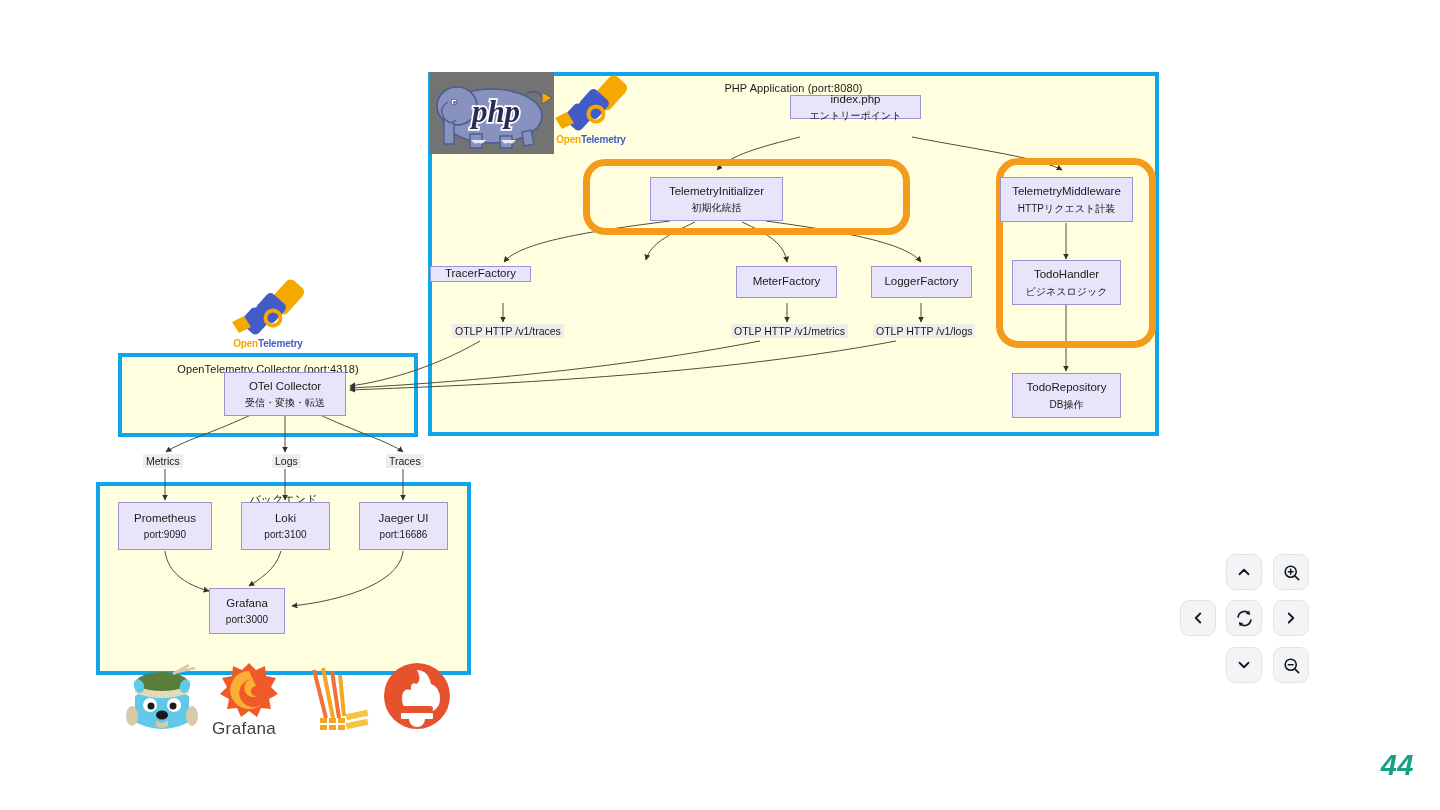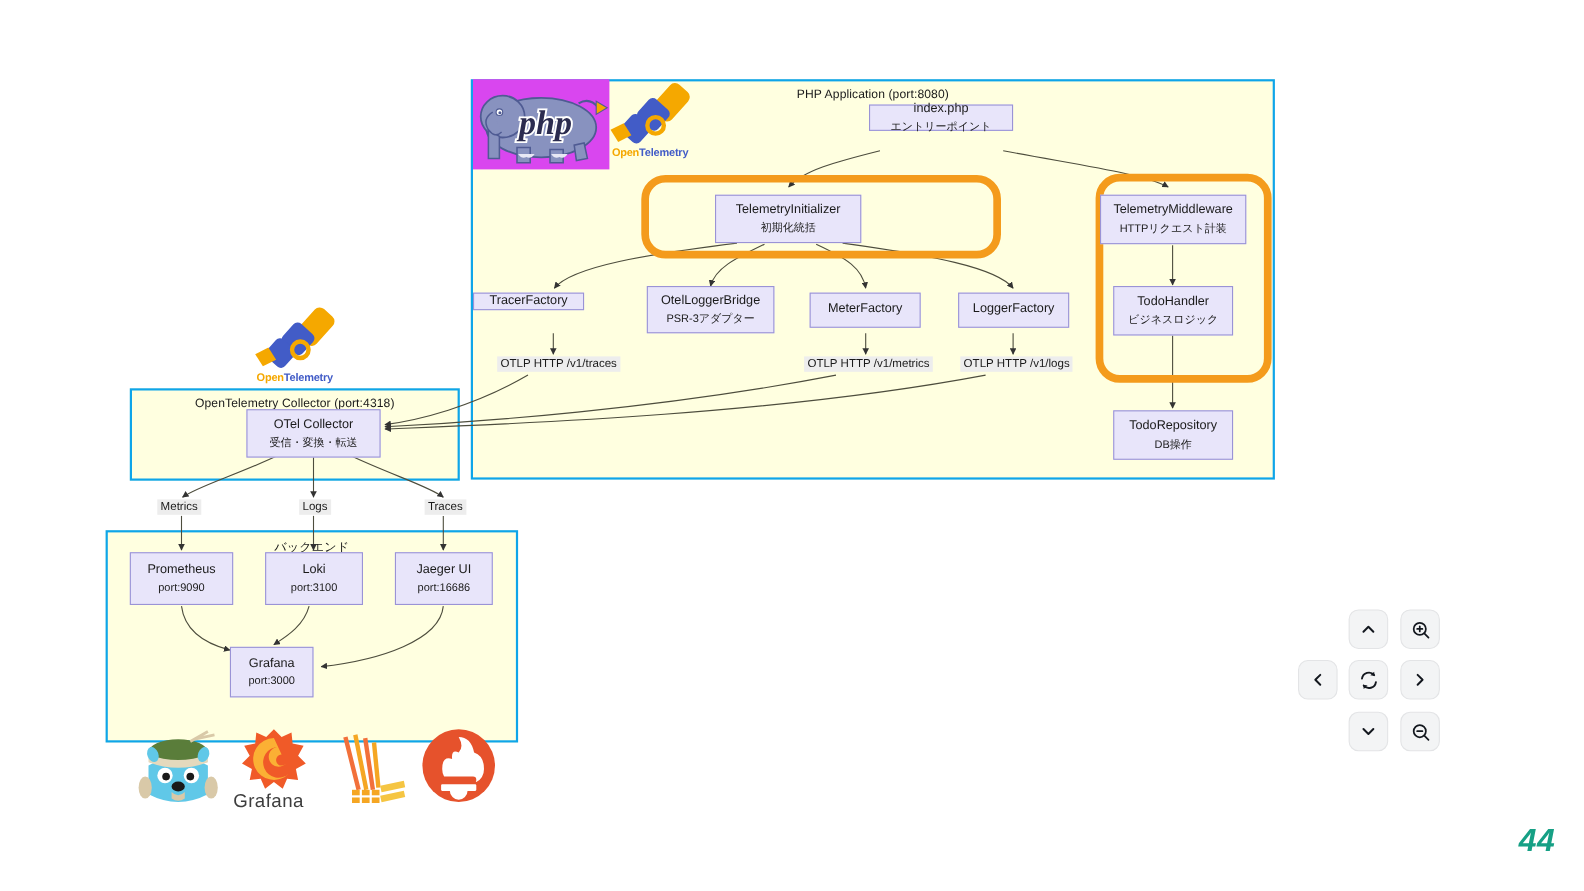--- a/index.html
+++ b/index.html
@@ -8,21 +8,21 @@
     width:1440px; height:810px; background:#ffffff;
     font-family:"Liberation Sans","DejaVu Sans",sans-serif;
     overflow:hidden; position:relative;
   }
   .stage { position:absolute; inset:0; }
 
   
   .cluster {
     position:absolute;
     background:#ffffe0;
-    border:2px solid #0ea5e9;
+    border:4px solid #0ea5e9;
   }
   .cluster-label {
     position:absolute; left:0; right:0; top:6px;
     text-align:center; font-size:11px; color:#1a1a1a;
     letter-spacing:.1px;
   }
 
   
   .node {
     position:absolute;
@@ -168,24 +168,20 @@
 
   <div class="node" style="left:1000px; top:177px; width:133px; height:45px;">
     <span>TelemetryMiddleware</span>
     <span class="l2">HTTPリクエスト計装</span>
   </div>
 
   <div class="node" style="left:430px; top:266px; width:101px; height:16px;">
     <span>TracerFactory</span>
   </div>
 
-  <div class="node" style="left:588px; top:260px; width:116px; height:43px;">
-    <span>OtelLoggerBridge</span>
-    <span class="l2">PSR-3アダプター</span>
-  </div>
 
   <div class="node" style="left:736px; top:266px; width:101px; height:32px;">
     <span>MeterFactory</span>
   </div>
 
   <div class="node" style="left:871px; top:266px; width:101px; height:32px;">
     <span>LoggerFactory</span>
   </div>
 
   <div class="node" style="left:1012px; top:260px; width:109px; height:45px;">
@@ -223,21 +219,21 @@
     <span class="l2">port:3000</span>
   </div>
 
   <div class="elabel" style="left:452px; top:324px;">OTLP HTTP /v1/traces</div>
   <div class="elabel" style="left:731px; top:324px;">OTLP HTTP /v1/metrics</div>
   <div class="elabel" style="left:873px; top:324px;">OTLP HTTP /v1/logs</div>
   <div class="elabel" style="left:143px; top:454px;">Metrics</div>
   <div class="elabel" style="left:272px; top:454px;">Logs</div>
   <div class="elabel" style="left:386px; top:454px;">Traces</div>
 
-  <div class="logo" style="left:430px; top:72px; width:124px; height:82px; background:#d946ef;">
+  <div class="logo" style="left:430px; top:72px; width:124px; height:82px; background:#737373;">
     <svg width="124" height="82" viewBox="0 0 124 82">
       <ellipse cx="62" cy="44" rx="50" ry="27" fill="#8892bf" stroke="#4f5b93" stroke-width="1.6"></ellipse>
       <ellipse cx="27" cy="34" rx="20" ry="19" fill="#8892bf" stroke="#4f5b93" stroke-width="1.6"></ellipse>
       <path d="M14 46 L14 72 L24 72 L24 52 Z" fill="#8892bf" stroke="#4f5b93" stroke-width="1.4"></path>
       <path d="M40 62 L40 76 L52 76 L52 62 Z" fill="#8892bf" stroke="#4f5b93" stroke-width="1.4"></path>
       <path d="M70 64 L70 76 L82 76 L82 64 Z" fill="#8892bf" stroke="#4f5b93" stroke-width="1.4"></path>
       <path d="M92 60 L94 74 L104 72 L101 58 Z" fill="#8892bf" stroke="#4f5b93" stroke-width="1.4"></path>
       <path d="M41 68 q5 7 10 0" fill="#e8e8f5"></path>
       <path d="M46 68 q5 7 10 0" fill="#e8e8f5"></path>
       <path d="M71 68 q5 7 10 0" fill="#e8e8f5"></path>

